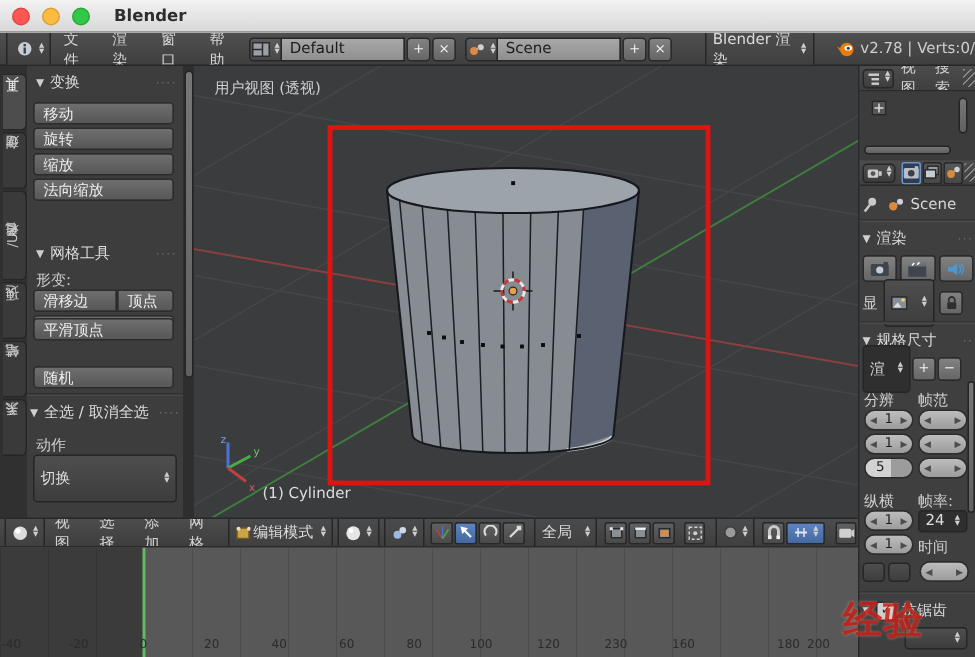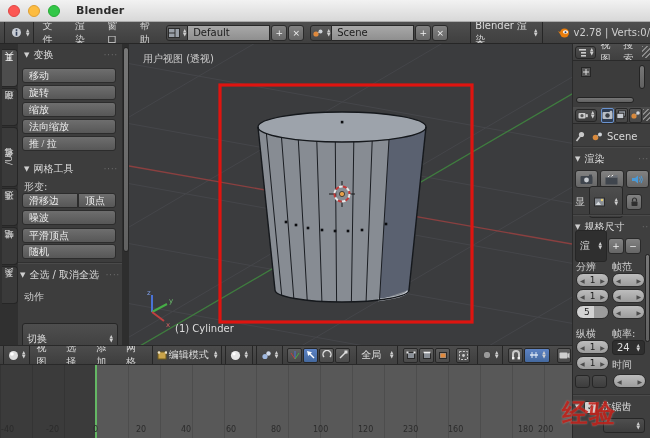--- a/index.html
+++ b/index.html
@@ -179,43 +179,42 @@
     <div class="shelfpanels">
       <div class="sect-h" style="position:absolute;left:6px;top:4px;width:94px;">
         <span class="tri">▼</span>
         <span>变换</span>
         <span class="gripdots">····</span>
       </div>
       <div class="btn shelfbtn" style="top:24px;">移动</div>
       <div class="btn shelfbtn" style="top:41px;">旋转</div>
       <div class="btn shelfbtn" style="top:58px;">缩放</div>
       <div class="btn shelfbtn" style="top:75px;">法向缩放</div>
-      <div class="btn shelfbtn" style="top:92px;">推 / 拉</div>
 
       <div class="sect-h" style="position:absolute;left:6px;top:118px;width:94px;">
         <span class="tri">▼</span>
         <span>网格工具</span>
         <span class="gripdots">····</span>
       </div>
       <div class="lbl" style="position:absolute;left:6px;top:136px;">形变:</div>
       <div class="btn shelfbtn" style="top:149px;width:56px;border-radius:3px 0 0 3px;">滑移边</div>
       <div class="btn" style="position:absolute;left:60px;top:149px;width:38px;border-radius:0 3px 3px 0;">顶点</div>
       <div class="btn shelfbtn" style="top:166px;">噪波</div>
-      <div class="btn shelfbtn" style="top:184px;">平滑顶点</div>
+      <div class="btn shelfbtn" style="top:168px;">平滑顶点</div>
       <div class="btn shelfbtn" style="top:200px;">随机</div>
 
       <div style="position:absolute;left:0;top:218px;width:104px;height:1px;background:#303030;border-bottom:1px solid #4a4a4a;"></div>
 
       <div class="sect-h" style="position:absolute;left:2px;top:224px;width:100px;">
         <span class="tri">▼</span>
         <span>全选 / 取消全选</span>
         <span class="gripdots">····</span>
       </div>
       <div class="lbl" style="position:absolute;left:6px;top:246px;">动作</div>
-      <div class="dd" style="position:absolute;left:4px;top:259px;width:96px;justify-content:space-between;margin-top:20px;">
+      <div class="dd" style="position:absolute;left:4px;top:259px;width:96px;justify-content:space-between;">
         <span>切换</span>
         <span class="updn">▲<br>▼</span>
       </div>
     </div>
 
     <div class="shelf-scroll">
       <div class="thumb" style="left:1px;top:3px;width:6px;height:205px;"></div>
     </div>
   </div>
 

